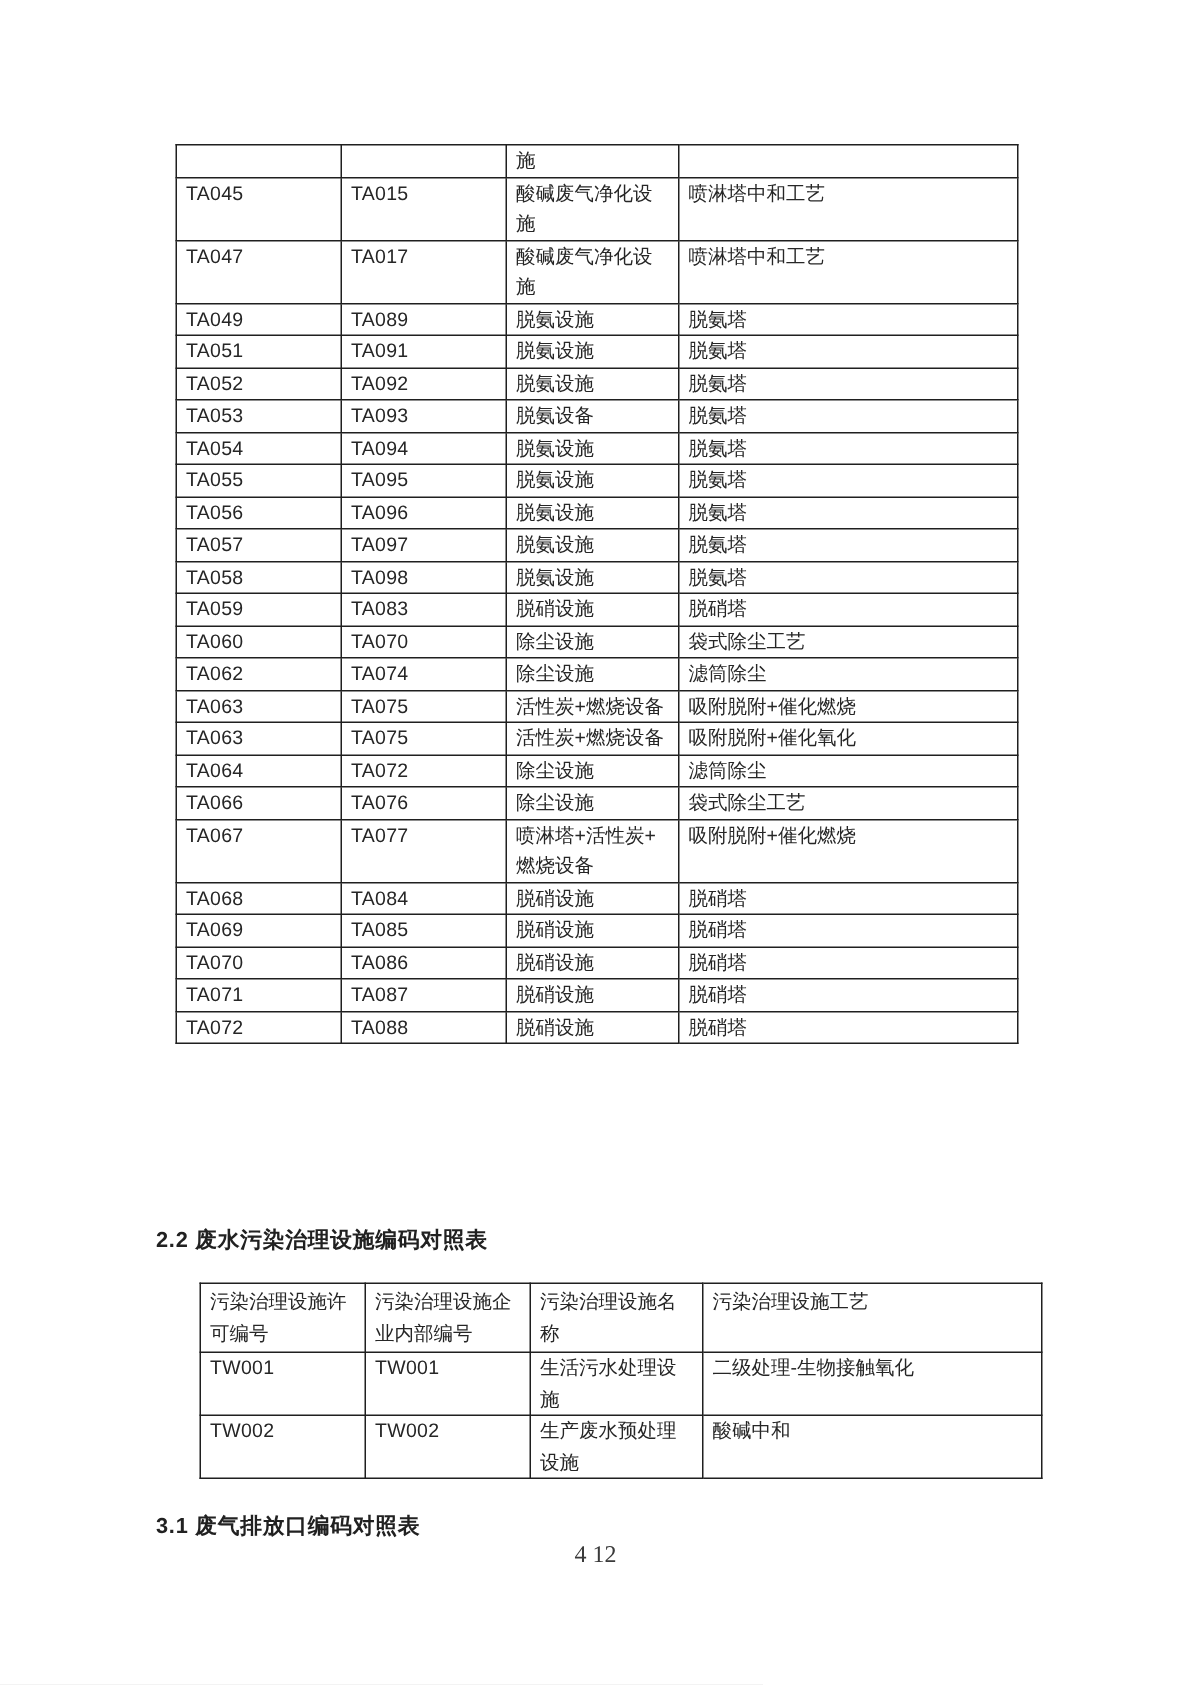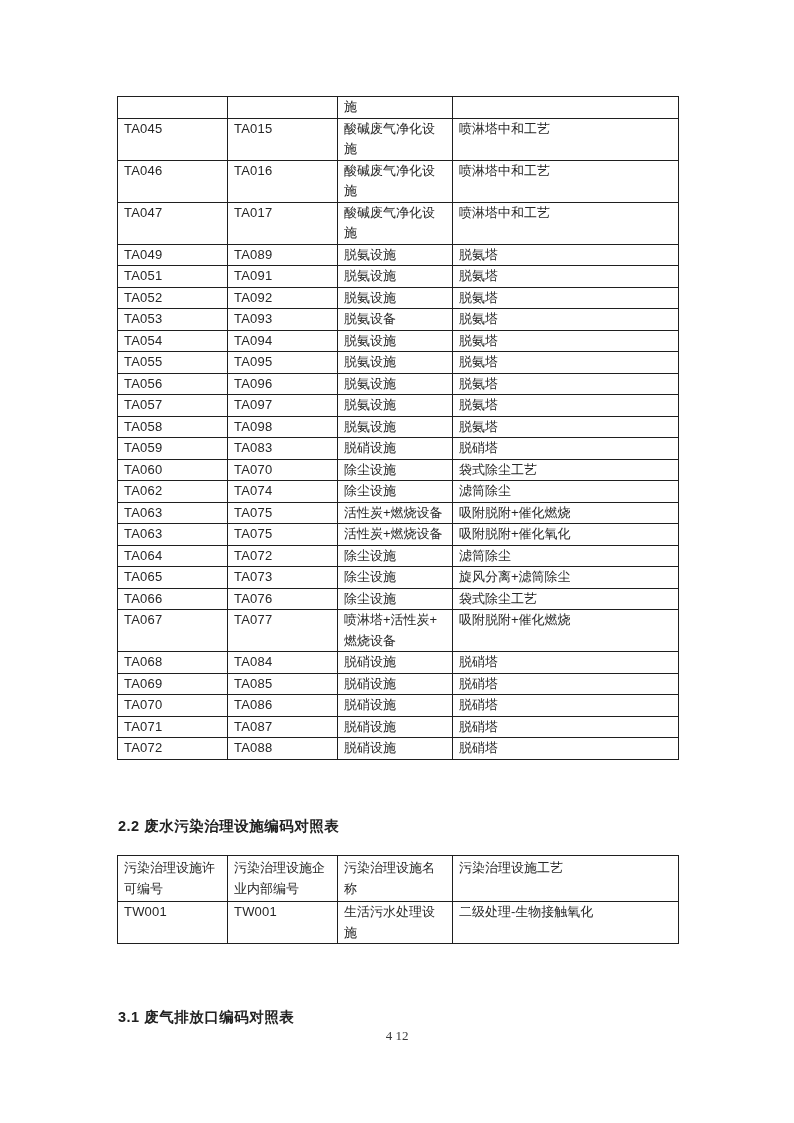--- a/index.html
+++ b/index.html
@@ -32,40 +32,40 @@
     white-space: pre-line;
     word-break: break-all;
     overflow: hidden;
     height: 20px;
   }
   .doc-table th {
     padding-top: 2px;
     padding-bottom: 2px;
   }
   #gas-table { top: 96px; }
-  #water-table { top: 855px; }
+  #water-table { top: 855px; margin-left: 16px; }
   .code-cell { letter-spacing: 0.2px; }
   .section-heading {
     position: absolute;
-    left: 118px;
+    left: 104px;
     font-size: 14.5px;
     font-weight: 600;
     color: #212121;
     letter-spacing: 0.5px;
   }
   #heading-2-2 { top: 817px; }
   #heading-3-1 { top: 1008px; }
   .page-footer {
     position: absolute;
     top: 1028px;
     left: 0;
     width: 100%;
     text-align: center;
     font-family: "Liberation Serif", "DejaVu Serif", serif;
-    font-size: 13px;
+    font-size: 16px;
     color: #3a3a3a;
   }
 </style>
 </head>
 <body>
 
 <div class="page">
 
   <table id="gas-table" class="doc-table">
     <colgroup>
@@ -82,27 +82,20 @@
           <td></td>
         </tr>
         <tr>
           <td class="code-cell">TA045</td>
           <td class="code-cell">TA015</td>
           <td>酸碱废气净化设
 施</td>
           <td>喷淋塔中和工艺</td>
         </tr>
         <tr>
-          <td class="code-cell">TA046</td>
-          <td class="code-cell">TA016</td>
-          <td>酸碱废气净化设
-施</td>
-          <td>喷淋塔中和工艺</td>
-        </tr>
-        <tr>
           <td class="code-cell">TA047</td>
           <td class="code-cell">TA017</td>
           <td>酸碱废气净化设
 施</td>
           <td>喷淋塔中和工艺</td>
         </tr>
         <tr>
           <td class="code-cell">TA049</td>
           <td class="code-cell">TA089</td>
           <td>脱氨设施</td>
@@ -184,26 +177,20 @@
           <td class="code-cell">TA063</td>
           <td class="code-cell">TA075</td>
           <td>活性炭+燃烧设备</td>
           <td>吸附脱附+催化氧化</td>
         </tr>
         <tr>
           <td class="code-cell">TA064</td>
           <td class="code-cell">TA072</td>
           <td>除尘设施</td>
           <td>滤筒除尘</td>
-        </tr>
-        <tr>
-          <td class="code-cell">TA065</td>
-          <td class="code-cell">TA073</td>
-          <td>除尘设施</td>
-          <td>旋风分离+滤筒除尘</td>
         </tr>
         <tr>
           <td class="code-cell">TA066</td>
           <td class="code-cell">TA076</td>
           <td>除尘设施</td>
           <td>袋式除尘工艺</td>
         </tr>
         <tr>
           <td class="code-cell">TA067</td>
           <td class="code-cell">TA077</td>
@@ -265,20 +252,27 @@
       </tr>
     </thead>
     <tbody id="water-table-body">
         <tr>
           <td class="code-cell">TW001</td>
           <td class="code-cell">TW001</td>
           <td>生活污水处理设
 施</td>
           <td>二级处理-生物接触氧化</td>
         </tr>
+        <tr>
+          <td class="code-cell">TW002</td>
+          <td class="code-cell">TW002</td>
+          <td>生产废水预处理
+设施</td>
+          <td>酸碱中和</td>
+        </tr>
       </tbody>
   </table>
 
   <div id="heading-3-1" class="section-heading">3.1 废气排放口编码对照表</div>
 
   <div class="page-footer">4 12</div>
 
 </div>
 
 </body></html>

